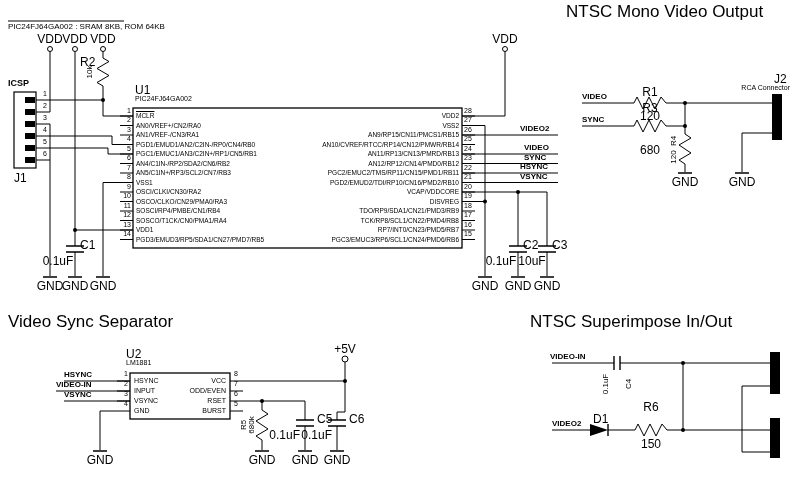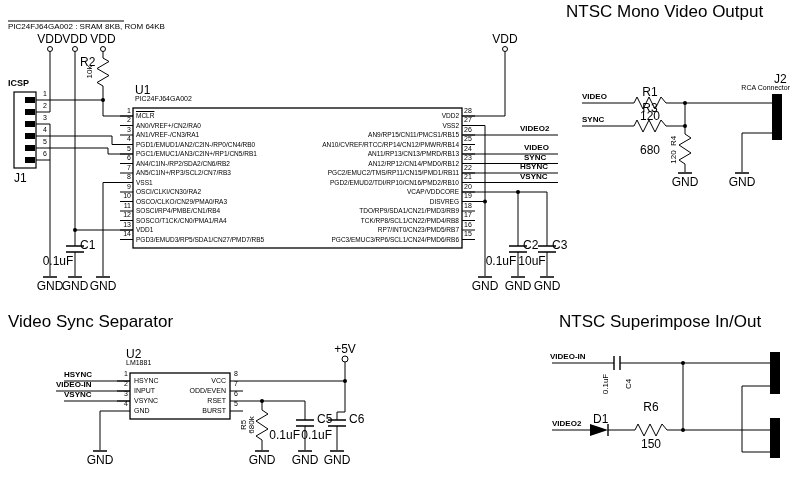--- a/index.html
+++ b/index.html
@@ -176,21 +176,21 @@
       <circle cx="345" cy="381" r="2"></circle>
         <circle cx="262" cy="401" r="2"></circle>
       <circle cx="683" cy="363" r="2"></circle>
         <circle cx="683" cy="430" r="2"></circle>
     </g>
   </svg>
 
   <div class="lbl sub" style="left:8px;top:22px">PIC24FJ64GA002 : SRAM 8KB, ROM 64KB</div>
   <div class="lbl title" style="left:566px;top:3px">NTSC Mono Video Output</div>
   <div class="lbl title" style="left:8px;top:313px">Video Sync Separator</div>
-  <div class="lbl title" style="left:559px;top:313px">NTSC Superimpose In/Out</div>
+  <div class="lbl title" style="left:530px;top:313px">NTSC Superimpose In/Out</div>
 
   <div class="lbl ctr" style="left:50px;top:33px">VDD</div>
   <div class="lbl ctr" style="left:75px;top:33px">VDD</div>
   <div class="lbl ctr" style="left:103px;top:33px">VDD</div>
   <div class="lbl ctr" style="left:505px;top:33px">VDD</div>
   <div class="lbl ctr" style="left:345px;top:343px">+5V</div>
 
   <div class="lbl ctr" style="left:50px;top:280px">GND</div>
   <div class="lbl ctr" style="left:75px;top:280px">GND</div>
   <div class="lbl ctr" style="left:103px;top:280px">GND</div>

